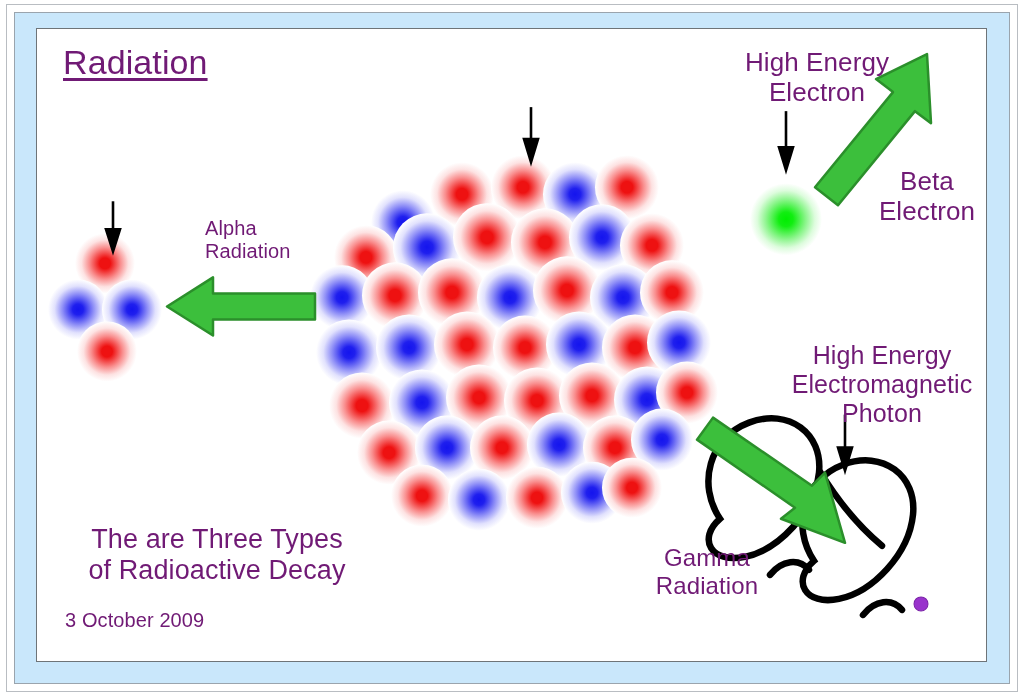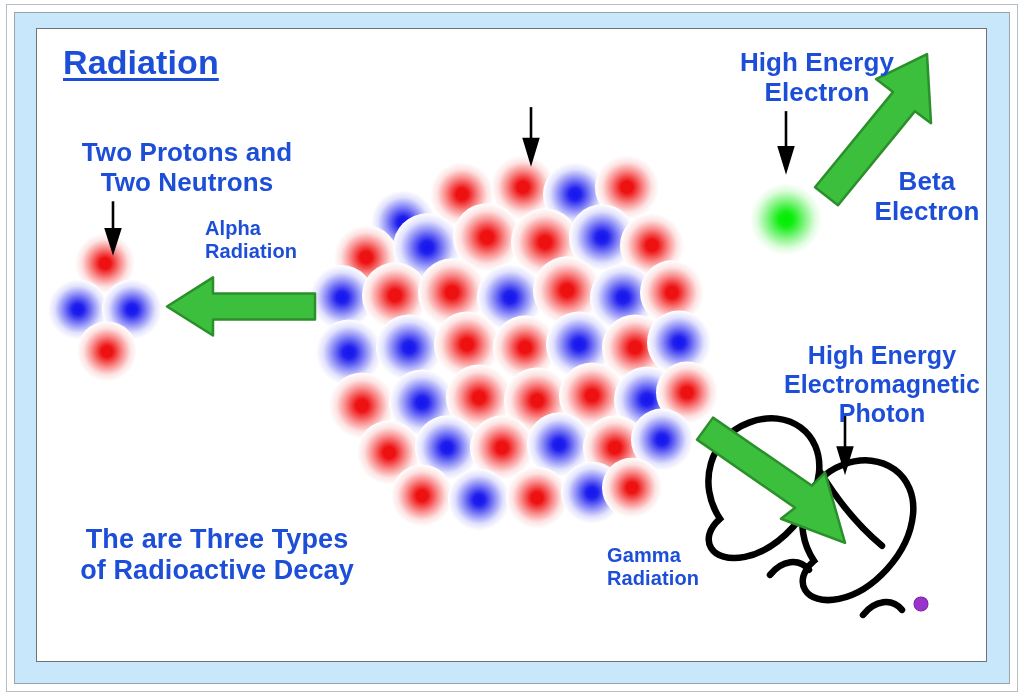--- a/index.html
+++ b/index.html
@@ -35,39 +35,38 @@
     position:absolute;
     left:36px;top:28px;right:37px;bottom:35px;
     background:#ffffff;
     border:1px solid #6e7478;
     box-sizing:border-box;
     overflow:hidden;
   }
   
   .txt{
     position:absolute;
-    color:#1d4ed8;
+    color:#701a75;
     line-height:1.16;
     white-space:pre-line;
     letter-spacing:.1px;
-    font-weight:bold;
   }
   #title{
     left:26px;top:14px;
     font-size:34px;
     text-decoration:underline;
     text-underline-offset:4px;
   }
   #lbl-alpha-particle{left:20px;top:108px;font-size:26px;text-align:center;width:260px;}
   #lbl-alpha{left:168px;top:188px;font-size:20px;width:160px;}
   #lbl-nucleus{left:400px;top:18px;font-size:26px;text-align:center;width:230px;}
   #lbl-electron{left:660px;top:18px;font-size:26px;text-align:center;width:240px;}
   #lbl-beta{left:800px;top:137px;font-size:26px;text-align:center;width:180px;}
   #lbl-photon{left:700px;top:312px;font-size:25px;text-align:center;width:290px;}
-  #lbl-gamma{left:570px;top:515px;font-size:20px;width:200px;}
+  #lbl-gamma{left:570px;top:515px;font-size:24px;text-align:center;width:200px;}
   #lbl-caption{left:25px;top:495px;font-size:27px;text-align:center;width:310px;}
   #lbl-date{left:28px;top:580px;font-size:20px;}
   
   #art{
     position:absolute;left:0;top:0;
     width:100%;height:100%;
     display:block;
   }
 </style>
 </head>
@@ -198,22 +197,20 @@
         <polygon points="890,25 894,94 878,82 801,176 778,158 856,63 839,50" fill="#3cbf3c" stroke="#2b8f2b" stroke-width="2.5" stroke-linejoin="round"></polygon>
       </g>
 
       <g>
         <polygon points="808,513 744,489 758,478 660,410 676,388 775,456 788,443" fill="#3cbf3c" stroke="#2b8f2b" stroke-width="2.5" stroke-linejoin="round"></polygon>
       </g>
     </svg>
 
     <div class="txt" id="title">Radiation</div>
 
-    <div class="txt" id="lbl-alpha-particle">Two Protons and
-Two Neutrons</div>
 
     <div class="txt" id="lbl-alpha">Alpha
 Radiation</div>
 
 
     <div class="txt" id="lbl-electron">High Energy
 Electron</div>
 
     <div class="txt" id="lbl-beta">Beta
 Electron</div>
@@ -221,15 +218,16 @@
     <div class="txt" id="lbl-photon">High Energy
 Electromagnetic
 Photon</div>
 
     <div class="txt" id="lbl-gamma">Gamma
 Radiation</div>
 
     <div class="txt" id="lbl-caption">The are Three Types
 of Radioactive Decay</div>
 
+    <div class="txt" id="lbl-date">3 October 2009</div>
 
   </div>
 </div>
 
 </body></html>

